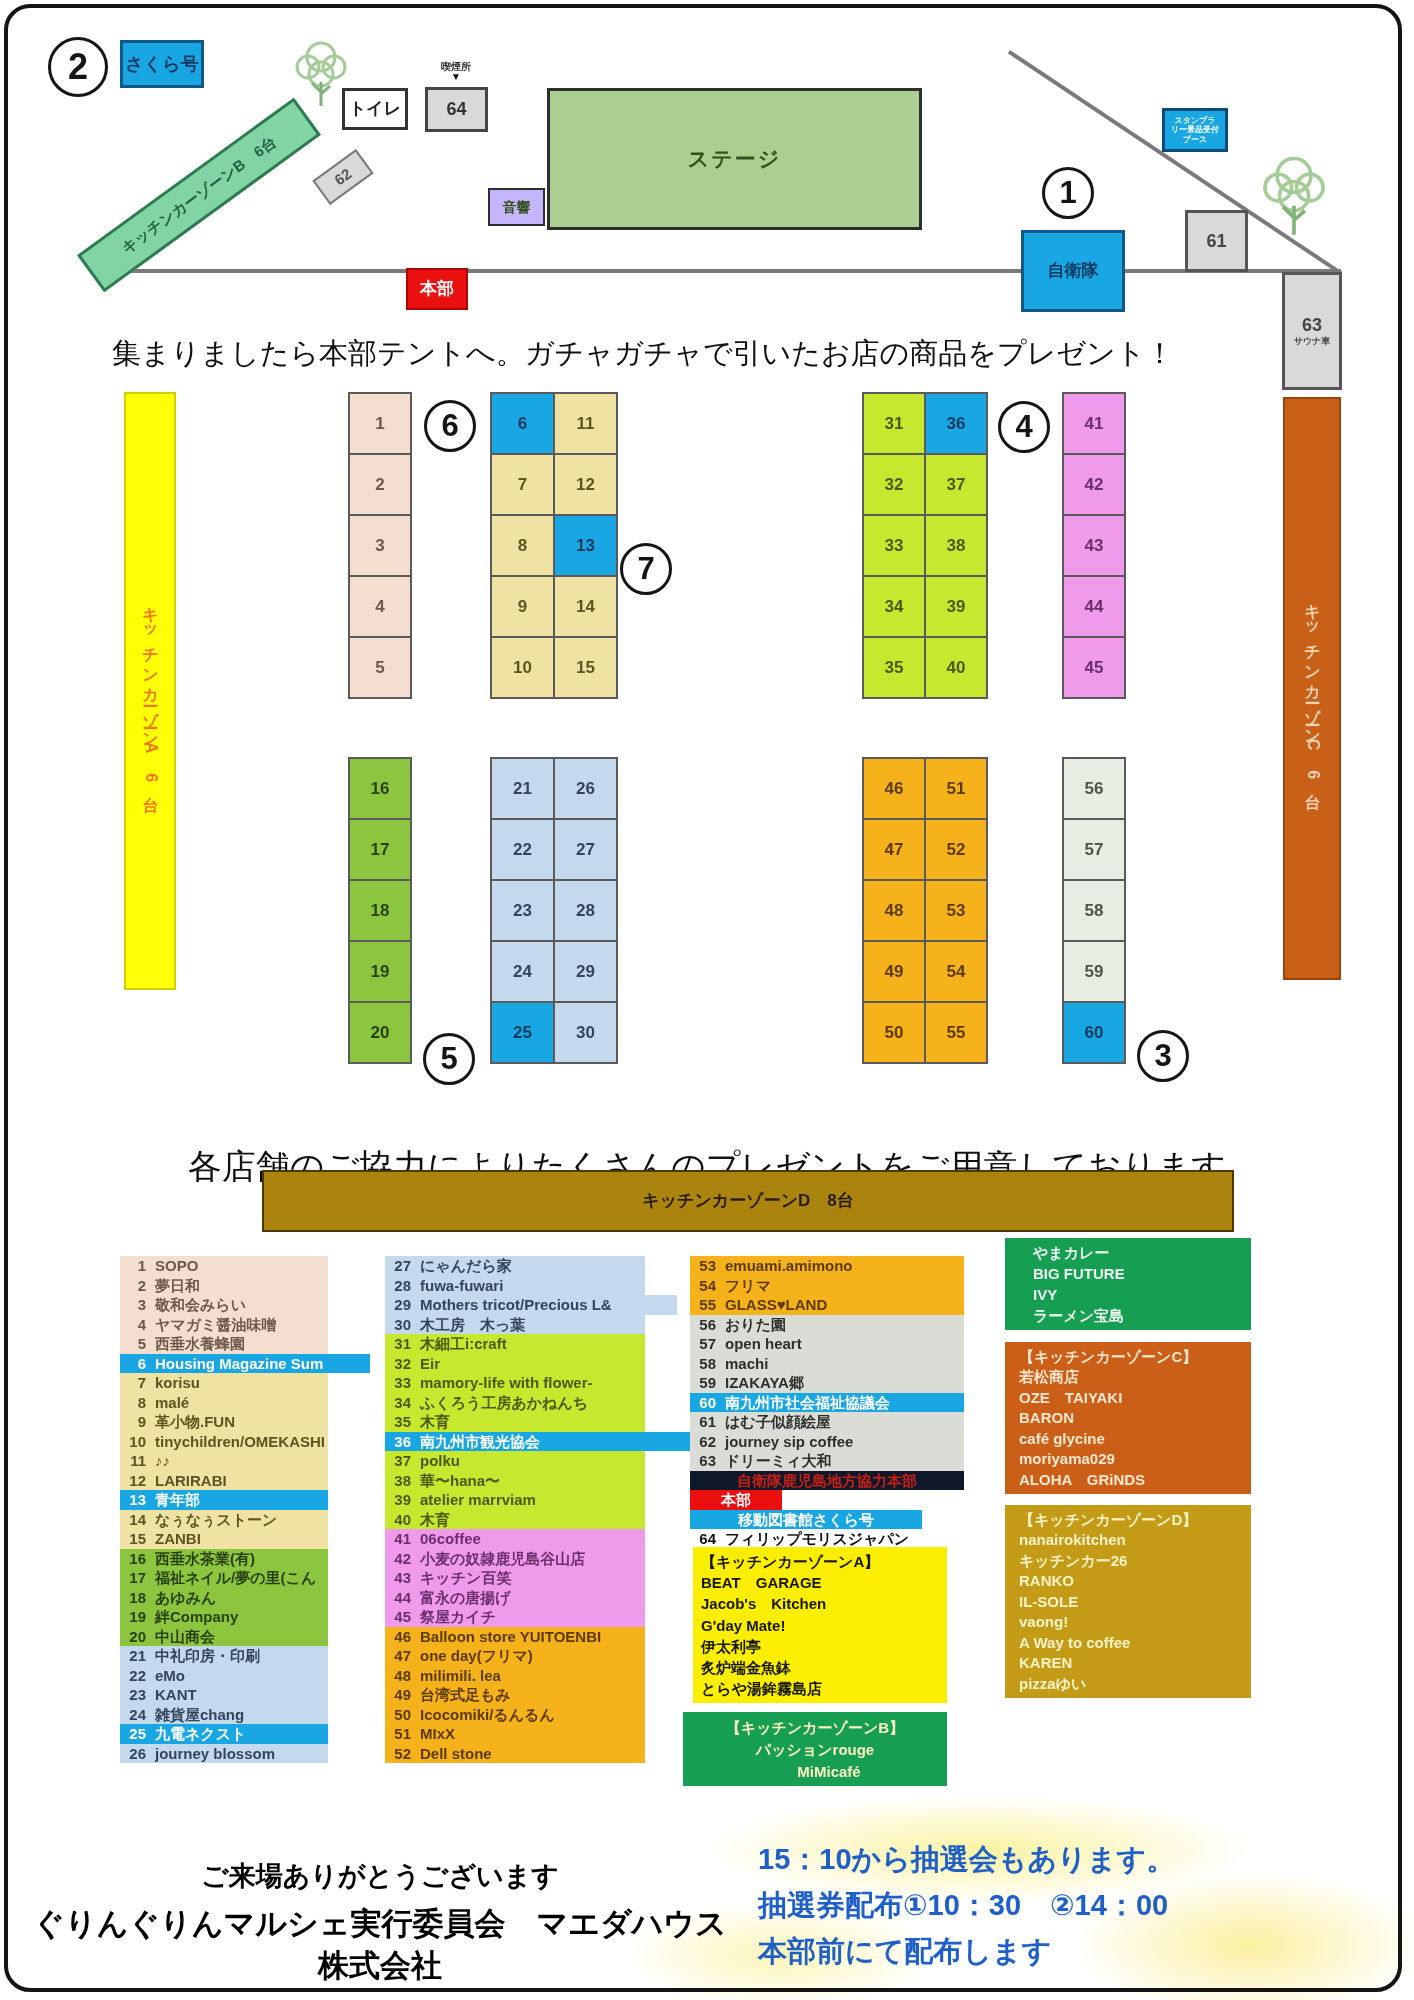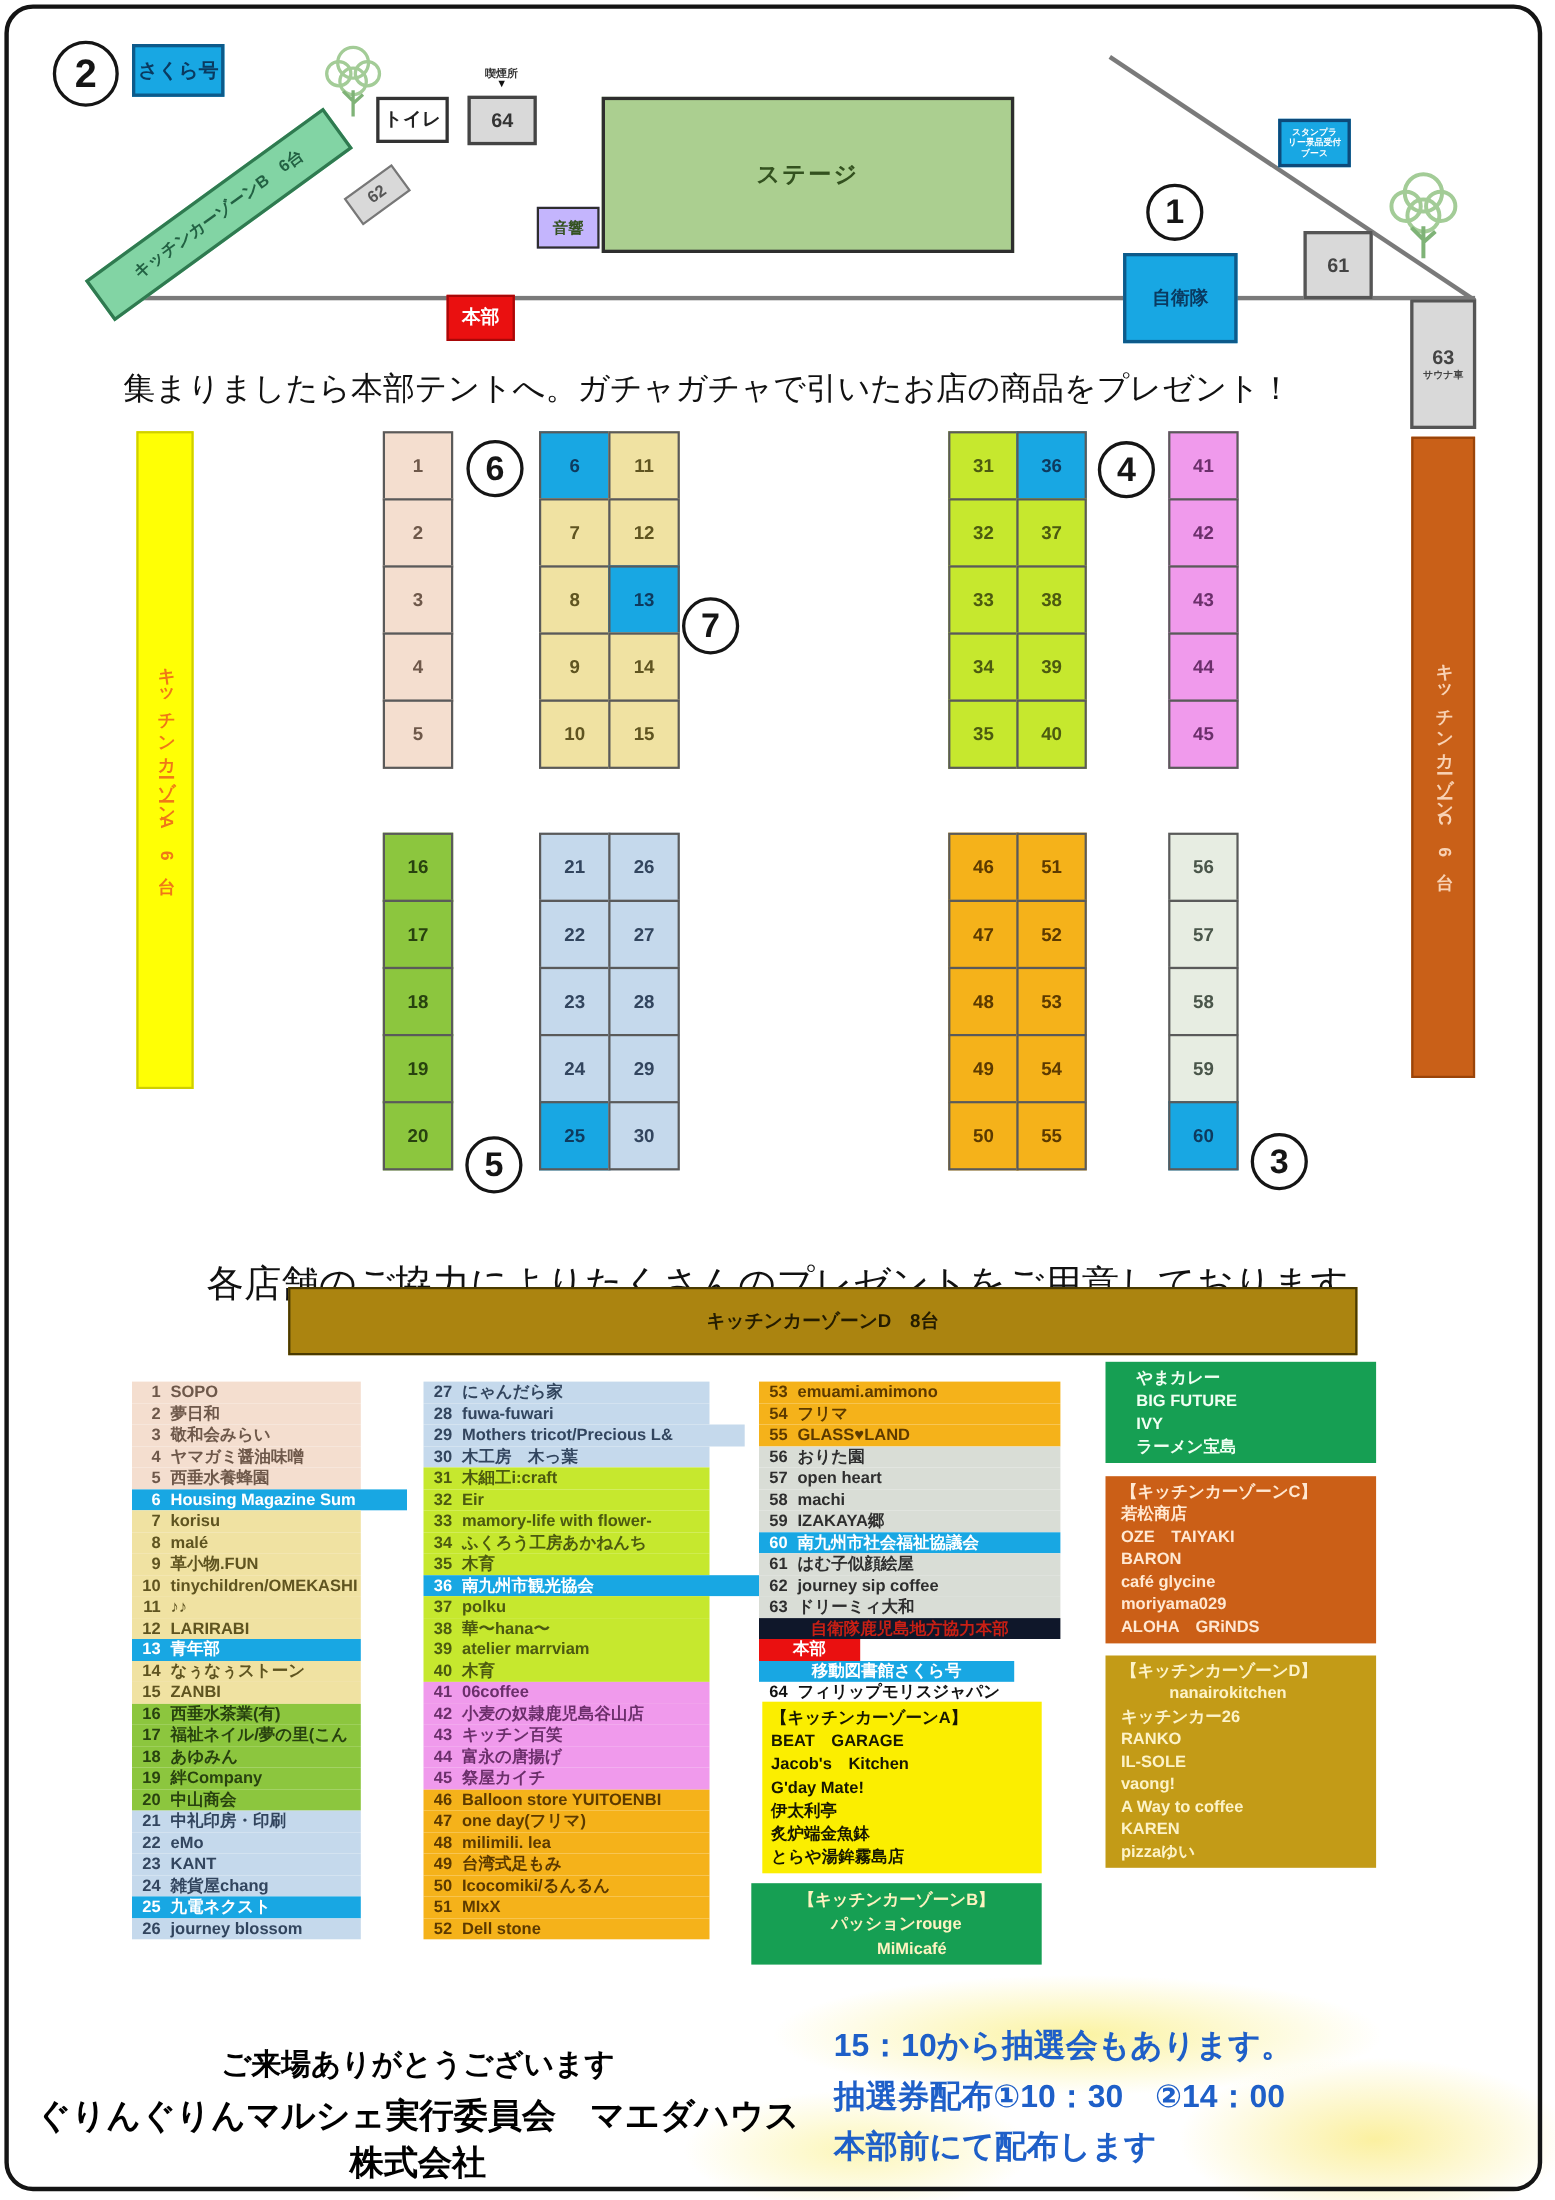--- a/index.html
+++ b/index.html
@@ -446,21 +446,21 @@
         <div style="height: 20.5px; display: flex; align-items: center;">【キッチンカーゾーンC】</div>
         <div style="height: 20.5px; display: flex; align-items: center;">若松商店</div>
         <div style="height: 20.5px; display: flex; align-items: center;">OZE　TAIYAKI</div>
         <div style="height: 20.5px; display: flex; align-items: center;">BARON</div>
         <div style="height: 20.5px; display: flex; align-items: center;">café glycine</div>
         <div style="height: 20.5px; display: flex; align-items: center;">moriyama029</div>
         <div style="height: 20.5px; display: flex; align-items: center;">ALOHA　GRiNDS</div>
       </div>
       <div class="shopbox" style="left: 1005px; top: 1505px; width: 246px; height: 192.5px; background: rgb(195, 155, 23); color: rgb(253, 243, 200); font-size: 15px; padding: 4px 0px 4px 14px; text-align: left;">
         <div style="height: 20.5px; display: flex; align-items: center;">【キッチンカーゾーンD】</div>
-        <div style="height: 20.5px; display: flex; align-items: center; margin-left: 44px;">nanairokitchen</div>
+        <div style="height: 20.5px; display: flex; align-items: center;">nanairokitchen</div>
         <div style="height: 20.5px; display: flex; align-items: center;">キッチンカー26</div>
         <div style="height: 20.5px; display: flex; align-items: center;">RANKO</div>
         <div style="height: 20.5px; display: flex; align-items: center;">IL-SOLE</div>
         <div style="height: 20.5px; display: flex; align-items: center;">vaong!</div>
         <div style="height: 20.5px; display: flex; align-items: center;">A Way to coffee</div>
         <div style="height: 20.5px; display: flex; align-items: center;">KAREN</div>
         <div style="height: 20.5px; display: flex; align-items: center;">pizzaゆい</div>
       </div>
     </div>
 

